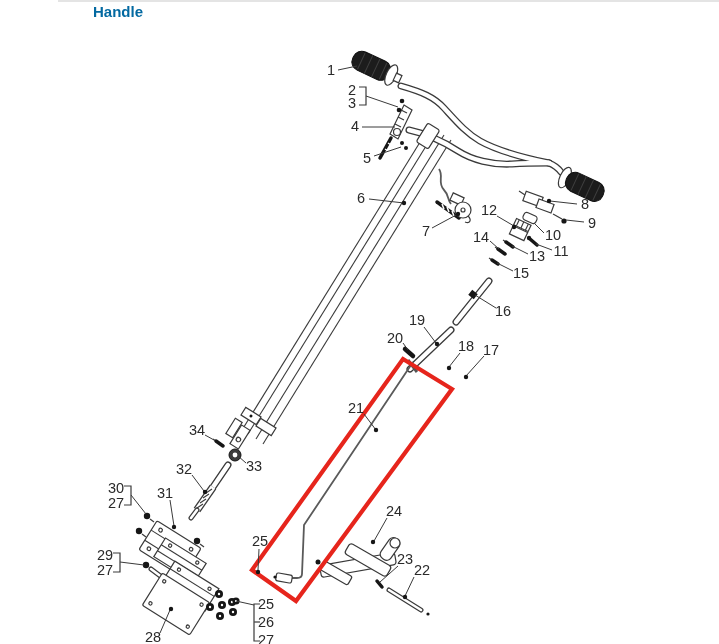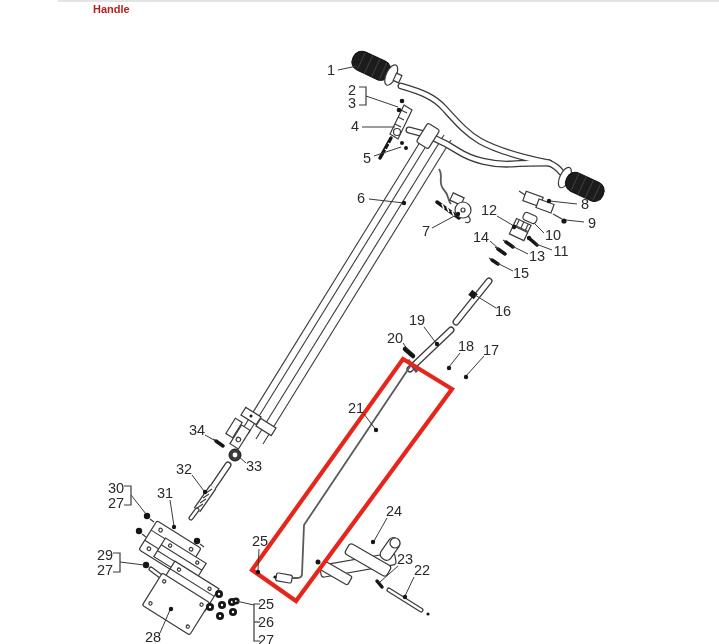--- a/index.html
+++ b/index.html
@@ -1,20 +1,20 @@
 <!DOCTYPE html>
 <html style="--ink: #3a3a3a;"><head>
 <meta charset="utf-8">
 <style>
   :root { --ink:#3a3a3a; }
   html,body { margin:0; padding:0; background:#fff; }
   .page { position:relative; width:719px; height:644px; background:#fff; overflow:hidden;
           font-family:"Liberation Sans", sans-serif; }
   .top-rule { position:absolute; left:58px; right:0; top:0; height:2px; background:#e4e4e4; }
-  .title { position:absolute; left:93px; top:3px; font-size:11px; font-weight:bold; color:#b91c1c; }
+  .title { position:absolute; left:93px; top:3px; font-size:15px; font-weight:bold; color:#0369a1; }
   svg { position:absolute; left:0; top:0; }
   .ln   { stroke:var(--ink); stroke-width:1.2; fill:none; }
   .thin { stroke:var(--ink); stroke-width:1.1; fill:none; }
   .wh   { fill:#fff; stroke:var(--ink); stroke-width:1.2; }
   .bk   { fill:#161616; stroke:none; }
   .tube-o { stroke:var(--ink); stroke-width:7; fill:none; stroke-linecap:round; }
   .tube-i { stroke:#fff; stroke-width:4.4; fill:none; stroke-linecap:round; }
   .rod-o  { stroke:var(--ink); stroke-width:5; fill:none; stroke-linecap:round; }
   .rod-i  { stroke:#fff; stroke-width:2.6; fill:none; stroke-linecap:round; }
   .blk-rod{ stroke:#161616; stroke-width:3.5; stroke-linecap:round; }

